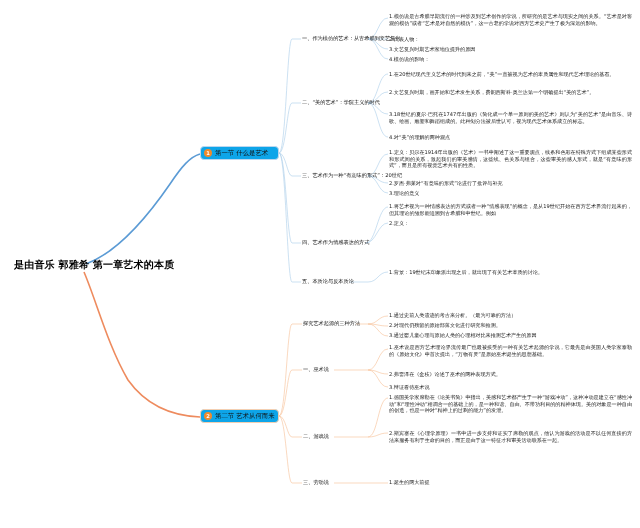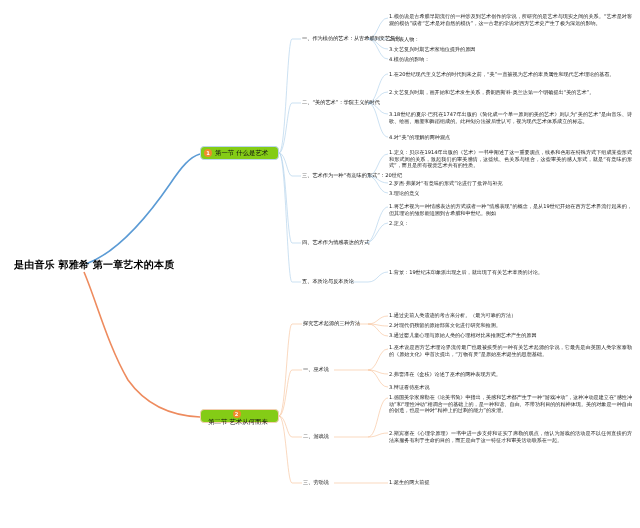--- a/index.html
+++ b/index.html
@@ -4,21 +4,21 @@
 <style>
   html,body{margin:0;padding:0;background:#ffffff;}
   body{width:640px;height:528px;position:relative;overflow:hidden;
        font-family:"DejaVu Sans","Liberation Sans",sans-serif;color:#1b1b1b;}
   #canvas{position:absolute;inset:0;width:640px;height:528px;}
   svg.links{position:absolute;left:0;top:0;width:640px;height:528px;pointer-events:none;}
 
   .root-title{position:absolute;left:14px;top:258px;font-size:10px;font-weight:bold;
               letter-spacing:.2px;color:#000;white-space:nowrap;line-height:13px;}
 
-  .branch-node{position:absolute;height:14px;border-radius:4px;background:#84cc16;
+  .branch-node{position:absolute;height:14px;border-radius:4px;background:#0ea5e9;
                display:flex;align-items:center;padding:0 6px 0 3px;box-sizing:border-box;}
   .branch-node.blue{border:1px solid #bcd7ef;}
   .branch-node.orange{border:1px solid #f3cfb2;}
   .badge{width:8px;height:8px;border-radius:50%;background:#f08a2c;color:#fff;
          font-size:5.2px;line-height:8px;text-align:center;margin-right:3px;flex:0 0 auto;
          font-weight:bold;}
   .branch-label{font-size:6.4px;white-space:nowrap;color:#111;}
 
   .topic{position:absolute;font-size:5.2px;white-space:nowrap;color:#111;line-height:7px;}
   .detail{position:absolute;left:389px;width:243px;font-size:5.1px;line-height:6.6px;
@@ -125,21 +125,21 @@
   <div class="detail" style="top:180px;">2.罗杰·弗莱对“有意味的形式”论进行了批评与补充</div>
   <div class="detail" style="top:190px;">3.理论的意义</div>
 
   <div class="topic" style="left:302px;top:239px;">四、艺术作为情感表达的方式</div>
   <div class="detail" style="top:203px;">1.将艺术视为一种情感表达的方式或者一种“情感表现”的概念，是从19世纪开始在西方艺术界流行起来的，但其理论的雏形能追溯到古希腊和中世纪。例如</div>
   <div class="detail" style="top:220px;">2.定义：</div>
 
   <div class="topic" style="left:302px;top:278px;">五、本质论与反本质论</div>
   <div class="detail" style="top:269px;">1.背景：19世纪末印象派出现之后，就出现了有关艺术本质的讨论。</div>
 
-  <div class="branch-node orange" style="left:200px;top:409px;width:79px;flex-direction:column;">
+  <div class="branch-node orange" style="left:200px;top:409px;width:79px;">
     <span class="badge">2</span>
     <span class="branch-label">第二节 艺术从何而来</span>
   </div>
 
   <div class="topic" style="left:303px;top:320px;">探究艺术起源的三种方法</div>
   <div class="detail s2" style="top:312px;">1.通过史前人类遗迹的考古来分析。（最为可靠的方法）</div>
   <div class="detail s2" style="top:322px;">2.对现代仍残留的原始部落文化进行研究和推测。</div>
   <div class="detail s2" style="top:332px;">3.通过婴儿童心理与原始人类的心理相对比来推测艺术产生的原因</div>
 
   <div class="topic" style="left:303px;top:366px;">一、巫术说</div>

